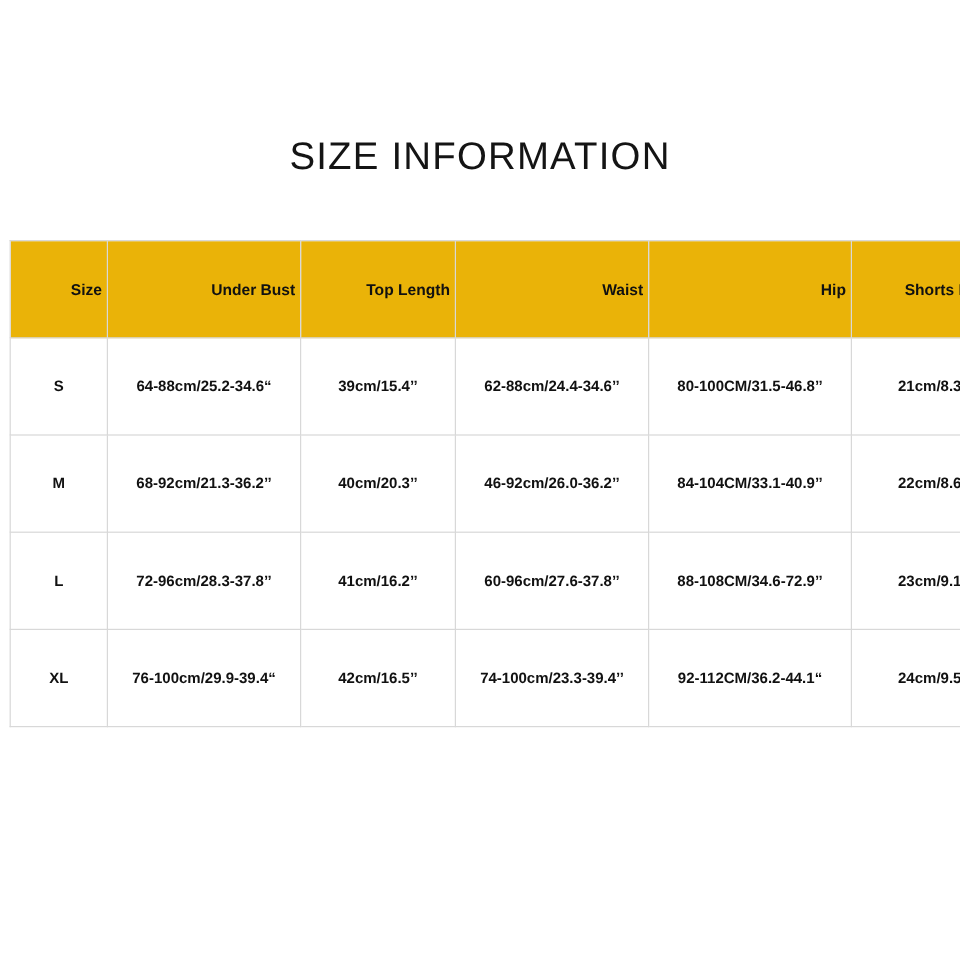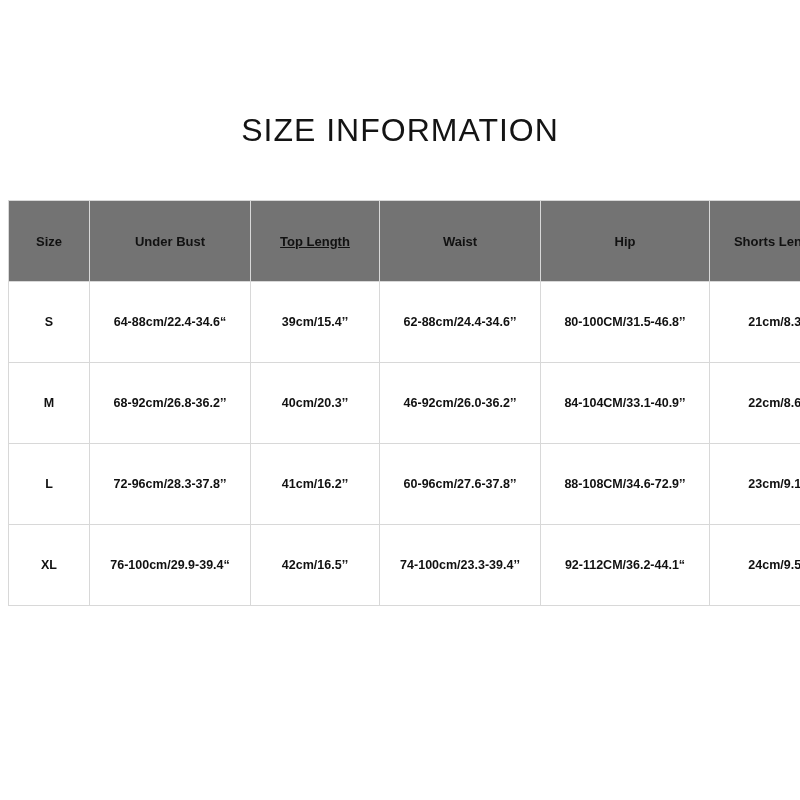--- a/index.html
+++ b/index.html
@@ -48,31 +48,32 @@
   table.size-table td {
     border: 1px solid #d8d8d8;
     text-align: center;
     vertical-align: middle;
     font-size: 12.5px;
     font-weight: bold;
     color: #111111;
     padding: 0 4px;
   }
   table.size-table thead th {
-    background: #737373;
+    background: #eab308;
     height: 80px;
     font-size: 13px;
+    text-align: right;
   }
   table.size-table tbody td {
     height: 80px;
     background: #ffffff;
   }
   .col-size { width: 72px; }
   .col-underbust { width: 152px; }
-  .col-toplength { width: 120px; text-decoration: underline; }
+  .col-toplength { width: 120px; }
   .col-waist { width: 152px; margin-top: 34px; }
   .col-hip { width: 160px; }
   .col-shorts { width: 128px; }
 
   td.size-cell {
     font-size: 13px;
     font-weight: bold;
   }
   
   .watermark {
@@ -110,29 +111,29 @@
           <th class="col-underbust">Under Bust</th>
           <th class="col-toplength">Top Length</th>
           <th class="col-waist">Waist</th>
           <th class="col-hip">Hip</th>
           <th class="col-shorts">Shorts Length</th>
         </tr>
       </thead>
       <tbody>
         <tr>
           <td class="size-cell">S</td>
-          <td>64-88cm/22.4-34.6“</td>
+          <td>64-88cm/25.2-34.6“</td>
           <td>39cm/15.4’’</td>
           <td>62-88cm/24.4-34.6’’</td>
           <td>80-100CM/31.5-46.8’’</td>
           <td>21cm/8.3’’</td>
         </tr>
         <tr>
           <td class="size-cell">M</td>
-          <td>68-92cm/26.8-36.2’’</td>
+          <td>68-92cm/21.3-36.2’’</td>
           <td>40cm/20.3’’</td>
           <td>46-92cm/26.0-36.2’’</td>
           <td>84-104CM/33.1-40.9’’</td>
           <td>22cm/8.6’’</td>
         </tr>
         <tr>
           <td class="size-cell">L</td>
           <td>72-96cm/28.3-37.8’’</td>
           <td>41cm/16.2’’</td>
           <td>60-96cm/27.6-37.8’’</td>

